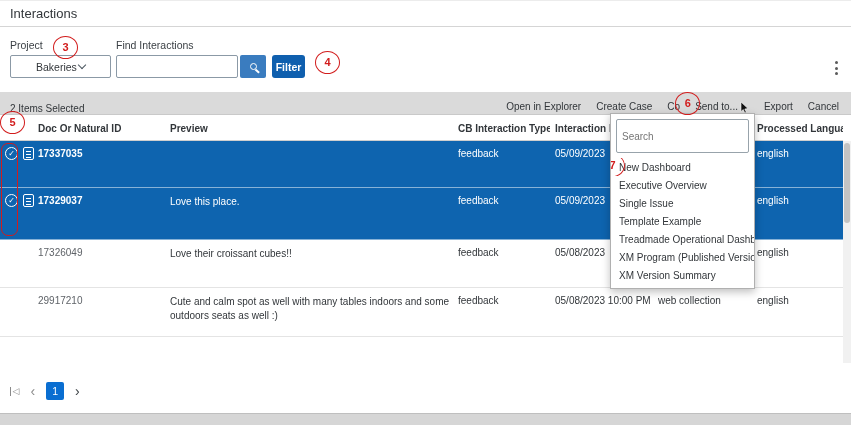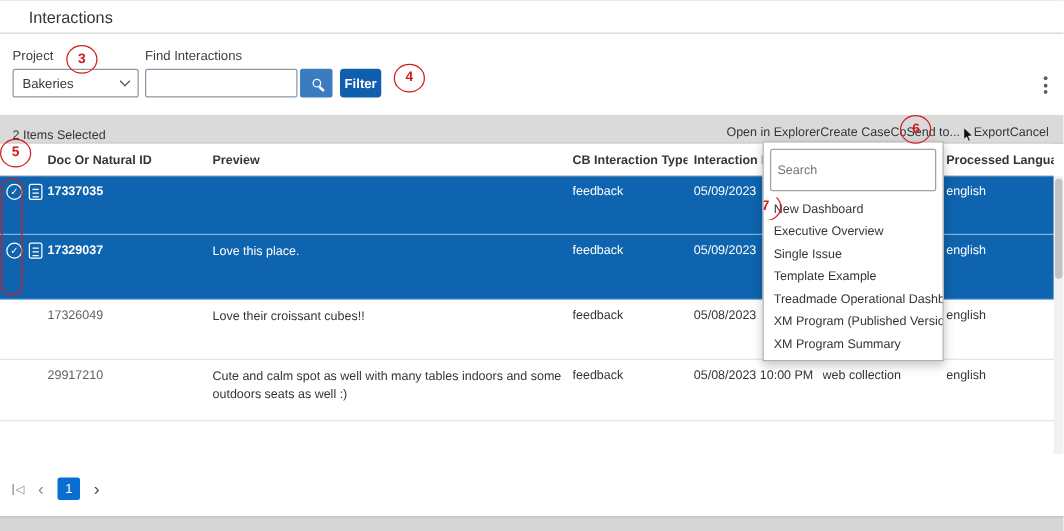--- a/index.html
+++ b/index.html
@@ -1,41 +1,41 @@
 <!DOCTYPE html>
 <html><head>
 <meta charset="utf-8">
 <style>
   *{margin:0;padding:0;box-sizing:border-box}
   html,body{background:#fff}
   body{font-family:"Liberation Sans","DejaVu Sans",sans-serif;color:#32363a}
   .app{position:relative;width:851px;height:425px;background:#fff;overflow:hidden;border-top:1px solid #ececec;font-size:10.5px}
 
   
-  .titlebar{position:absolute;top:0;left:0;right:0;height:26px;background:#fff;border-bottom:1px solid #d5d5d5;display:flex;align-items:center;padding-left:23px}
+  .titlebar{position:absolute;top:0;left:0;right:0;height:26px;background:#fff;border-bottom:1px solid #d5d5d5;display:flex;align-items:center;padding-left:10px}
   .titlebar .title{font-size:13px;color:#32363a}
 
   
   .filterbar{position:absolute;top:27px;left:0;right:0;height:64px;background:#fff}
   .f-label{position:absolute;font-size:10.5px;color:#3a3f44}
   .lbl-project{top:11px;left:10px}
   .lbl-find{top:11px;left:116px}
-  .select{position:absolute;top:27px;left:10px;width:101px;height:23px;border:1px solid#8b99a6;border-radius:2px;background:#fff;display:flex;align-items:center;justify-content:space-between;padding:0 7px;cursor:pointer;font-size:10.5px}
+  .select{position:absolute;top:27px;left:10px;width:101px;height:23px;border:1px solid#8b99a6;border-radius:2px;background:#fff;display:flex;align-items:center;justify-content:space-between;padding:0 25px;cursor:pointer;font-size:10.5px}
   .chev{width:6px;height:6px;border-right:1.4px solid #4a5archive;border-right:1.4px solid #4a555f;border-bottom:1.4px solid #4a555f;transform:rotate(45deg);margin-top:-3px}
   .find-input{position:absolute;top:27px;left:116px;width:122px;height:23px;border:1px solid #8b99a6;border-radius:2px;padding:0 6px;font-size:10.5px;outline:none}
   .search-btn{position:absolute;top:27px;left:240px;width:26px;height:23px;background:#3a7cbf;border:none;border-radius:2px;display:flex;align-items:center;justify-content:center;cursor:pointer}
   .magnifier{width:7px;height:7px;border:1.5px solid #fff;border-radius:50%;position:relative;display:block}
   .magnifier::after{content:"";position:absolute;width:4.5px;height:1.5px;background:#fff;right:-4px;bottom:-2px;transform:rotate(42deg)}
   .filter-btn{position:absolute;top:27px;left:272px;width:33px;height:23px;background:#0f5fae;color:#fff;font-weight:bold;font-size:10.5px;border:none;border-radius:3px;cursor:pointer}
   .overflow-btn{position:absolute;top:30px;right:8px;width:14px;height:20px;display:flex;flex-direction:column;align-items:center;justify-content:center;gap:2.5px;cursor:pointer;background:none;border:none}
   .overflow-btn i{width:3px;height:3px;border-radius:50%;background:#5a5a5a}
 
   
   .toolbar{position:absolute;top:91px;left:0;right:0;height:23px;background:#dadada;border-bottom:1px solid #c9c9c9;display:flex;align-items:flex-end;justify-content:space-between;padding:0 12px 0 10px;font-size:10px}
-  .actions{display:flex;align-items:center}
+  .actions{display:flex;gap:15px;align-items:center}
   .action{cursor:pointer;white-space:nowrap;color:#32363a}
   .action-co{position:relative}
   .action-sendto{position:relative;display:flex;align-items:center}
   .cursor-icon{margin-left:2px;margin-top:3px}
 
   
   .thead{position:absolute;top:114px;left:0;right:8px;height:26px;background:#fff;border-bottom:1px solid #cfcfcf}
   .cell{position:absolute;white-space:nowrap;overflow:hidden;font-size:10px}
   .c-id{left:38px;width:126px}
   .c-preview{left:170px;width:284px}
@@ -188,21 +188,21 @@
     <input class="menu-search" type="text" placeholder="Search" style="">
     <div class="menu-item">
       <span>New Dashboard</span>
       <span class="ann ann7">7</span>
     </div>
     <div class="menu-item">Executive Overview</div>
     <div class="menu-item">Single Issue</div>
     <div class="menu-item">Template Example</div>
     <div class="menu-item">Treadmade Operational Dashboard</div>
     <div class="menu-item">XM Program (Published Version)</div>
-    <div class="menu-item">XM Program Summary</div>
+    <div class="menu-item">XM Version Summary</div>
   </div>
 
   <div class="pagination">
     <span class="pg-first">◁</span>
     <span class="pg-prev">‹</span>
     <span class="pg-num">1</span>
     <span class="pg-next">›</span>
   </div>
 
   <div class="scrollbar">

